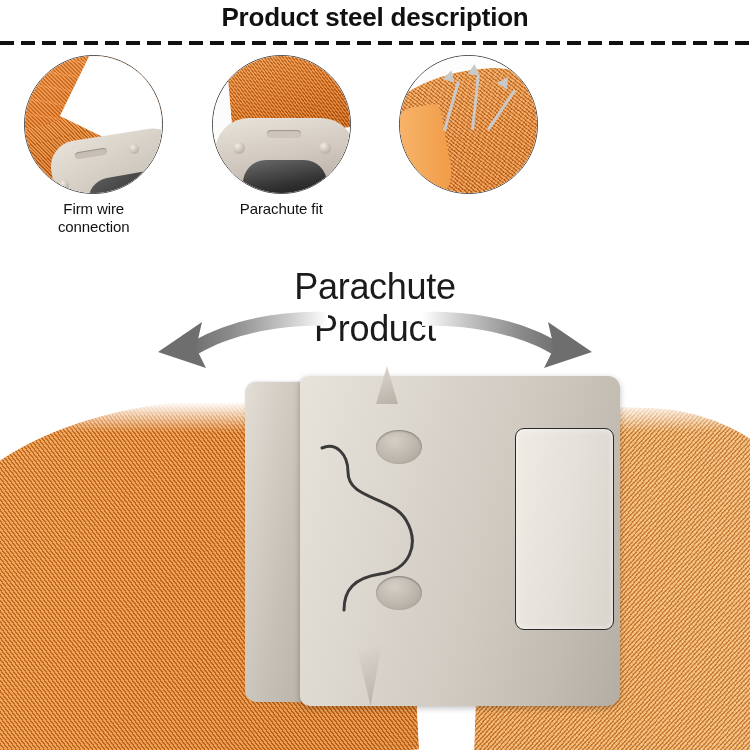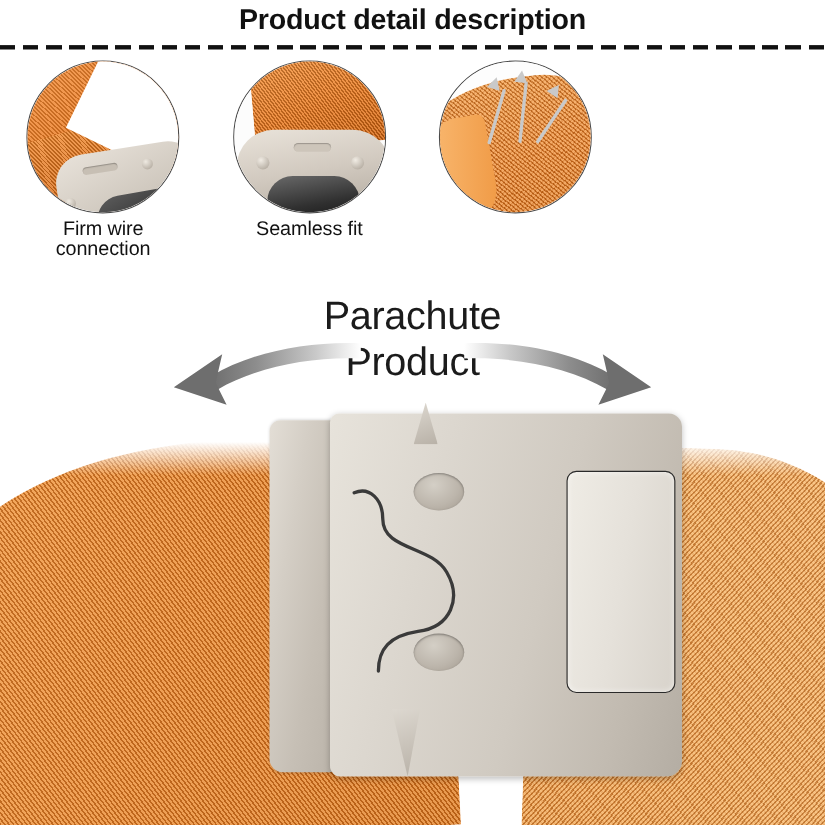--- a/index.html
+++ b/index.html
@@ -32,21 +32,21 @@
   .feature{
     position:relative;width:187.5px;height:195px;
     display:flex;flex-direction:column;align-items:center;
   }
   .circle{
     position:relative;width:137px;height:137px;border-radius:50%;
     border:1.6px solid #4a4a4a;overflow:hidden;background:#fff;
     flex:0 0 auto;
   }
   .cap{
-    margin-top:6px;text-align:center;font-size:18px;line-height:17.5px;
+    margin-top:6px;text-align:center;font-size:15px;line-height:17.5px;
     color:#111;white-space:pre-line;letter-spacing:-0.1px;
   }
 
   
   .c1-bg{position:absolute;inset:0;background:#fdfdfd;}
   .c1-strap{
     position:absolute;left:-32px;top:-8px;width:190px;height:118px;
     background:
       repeating-linear-gradient(57deg,rgba(0,0,0,.16) 0 1.2px,rgba(255,255,255,.17) 1.2px 2.6px),
       linear-gradient(160deg,#f4903c 0%,#ec7c23 45%,#d96c16 100%);
@@ -197,21 +197,21 @@
     border:1.6px solid #2a2a2a;border-radius:9px;
     box-shadow:inset 0 0 6px rgba(255,255,255,.6);
   }
   .prong{position:absolute;background:linear-gradient(160deg,#ddd8d0,#b8b1a7);}
 </style>
 </head>
 <body>
 
 <div class="page">
 
-  <div class="header-title">Product detail description</div>
+  <div class="header-title">Product steel description</div>
   <div class="divider"></div>
 
   <div class="features">
 
     <div class="feature">
       <div class="circle">
         <div class="c1-bg"></div>
         <div class="c1-strap"></div>
         <div class="c1-strap2"></div>
         <div class="c1-white"></div>
@@ -229,21 +229,21 @@
     <div class="feature">
       <div class="circle">
         <div class="c3-bg"></div>
         <div class="c3-strap"></div>
         <div class="c3-case"></div>
         <div class="c3-screen"></div>
         <div class="c3-slot"></div>
         <div class="c3-screw" style="left:20px;top:86px;"></div>
         <div class="c3-screw" style="left:106px;top:86px;"></div>
       </div>
-      <div class="cap">Seamless fit</div>
+      <div class="cap">Parachute fit</div>
     </div>
 
     <div class="feature">
       <div class="circle">
         <div class="c4-bg"></div>
         <div class="c4-mesh"></div>
         <div class="c4-edge"></div>
 
         <div class="arrow-up" style="left:50px;top:24px;height:52px;transform:rotate(16deg);"></div>
         <div class="arrow-head" style="left:44px;top:14px;transform:rotate(16deg);"></div>

